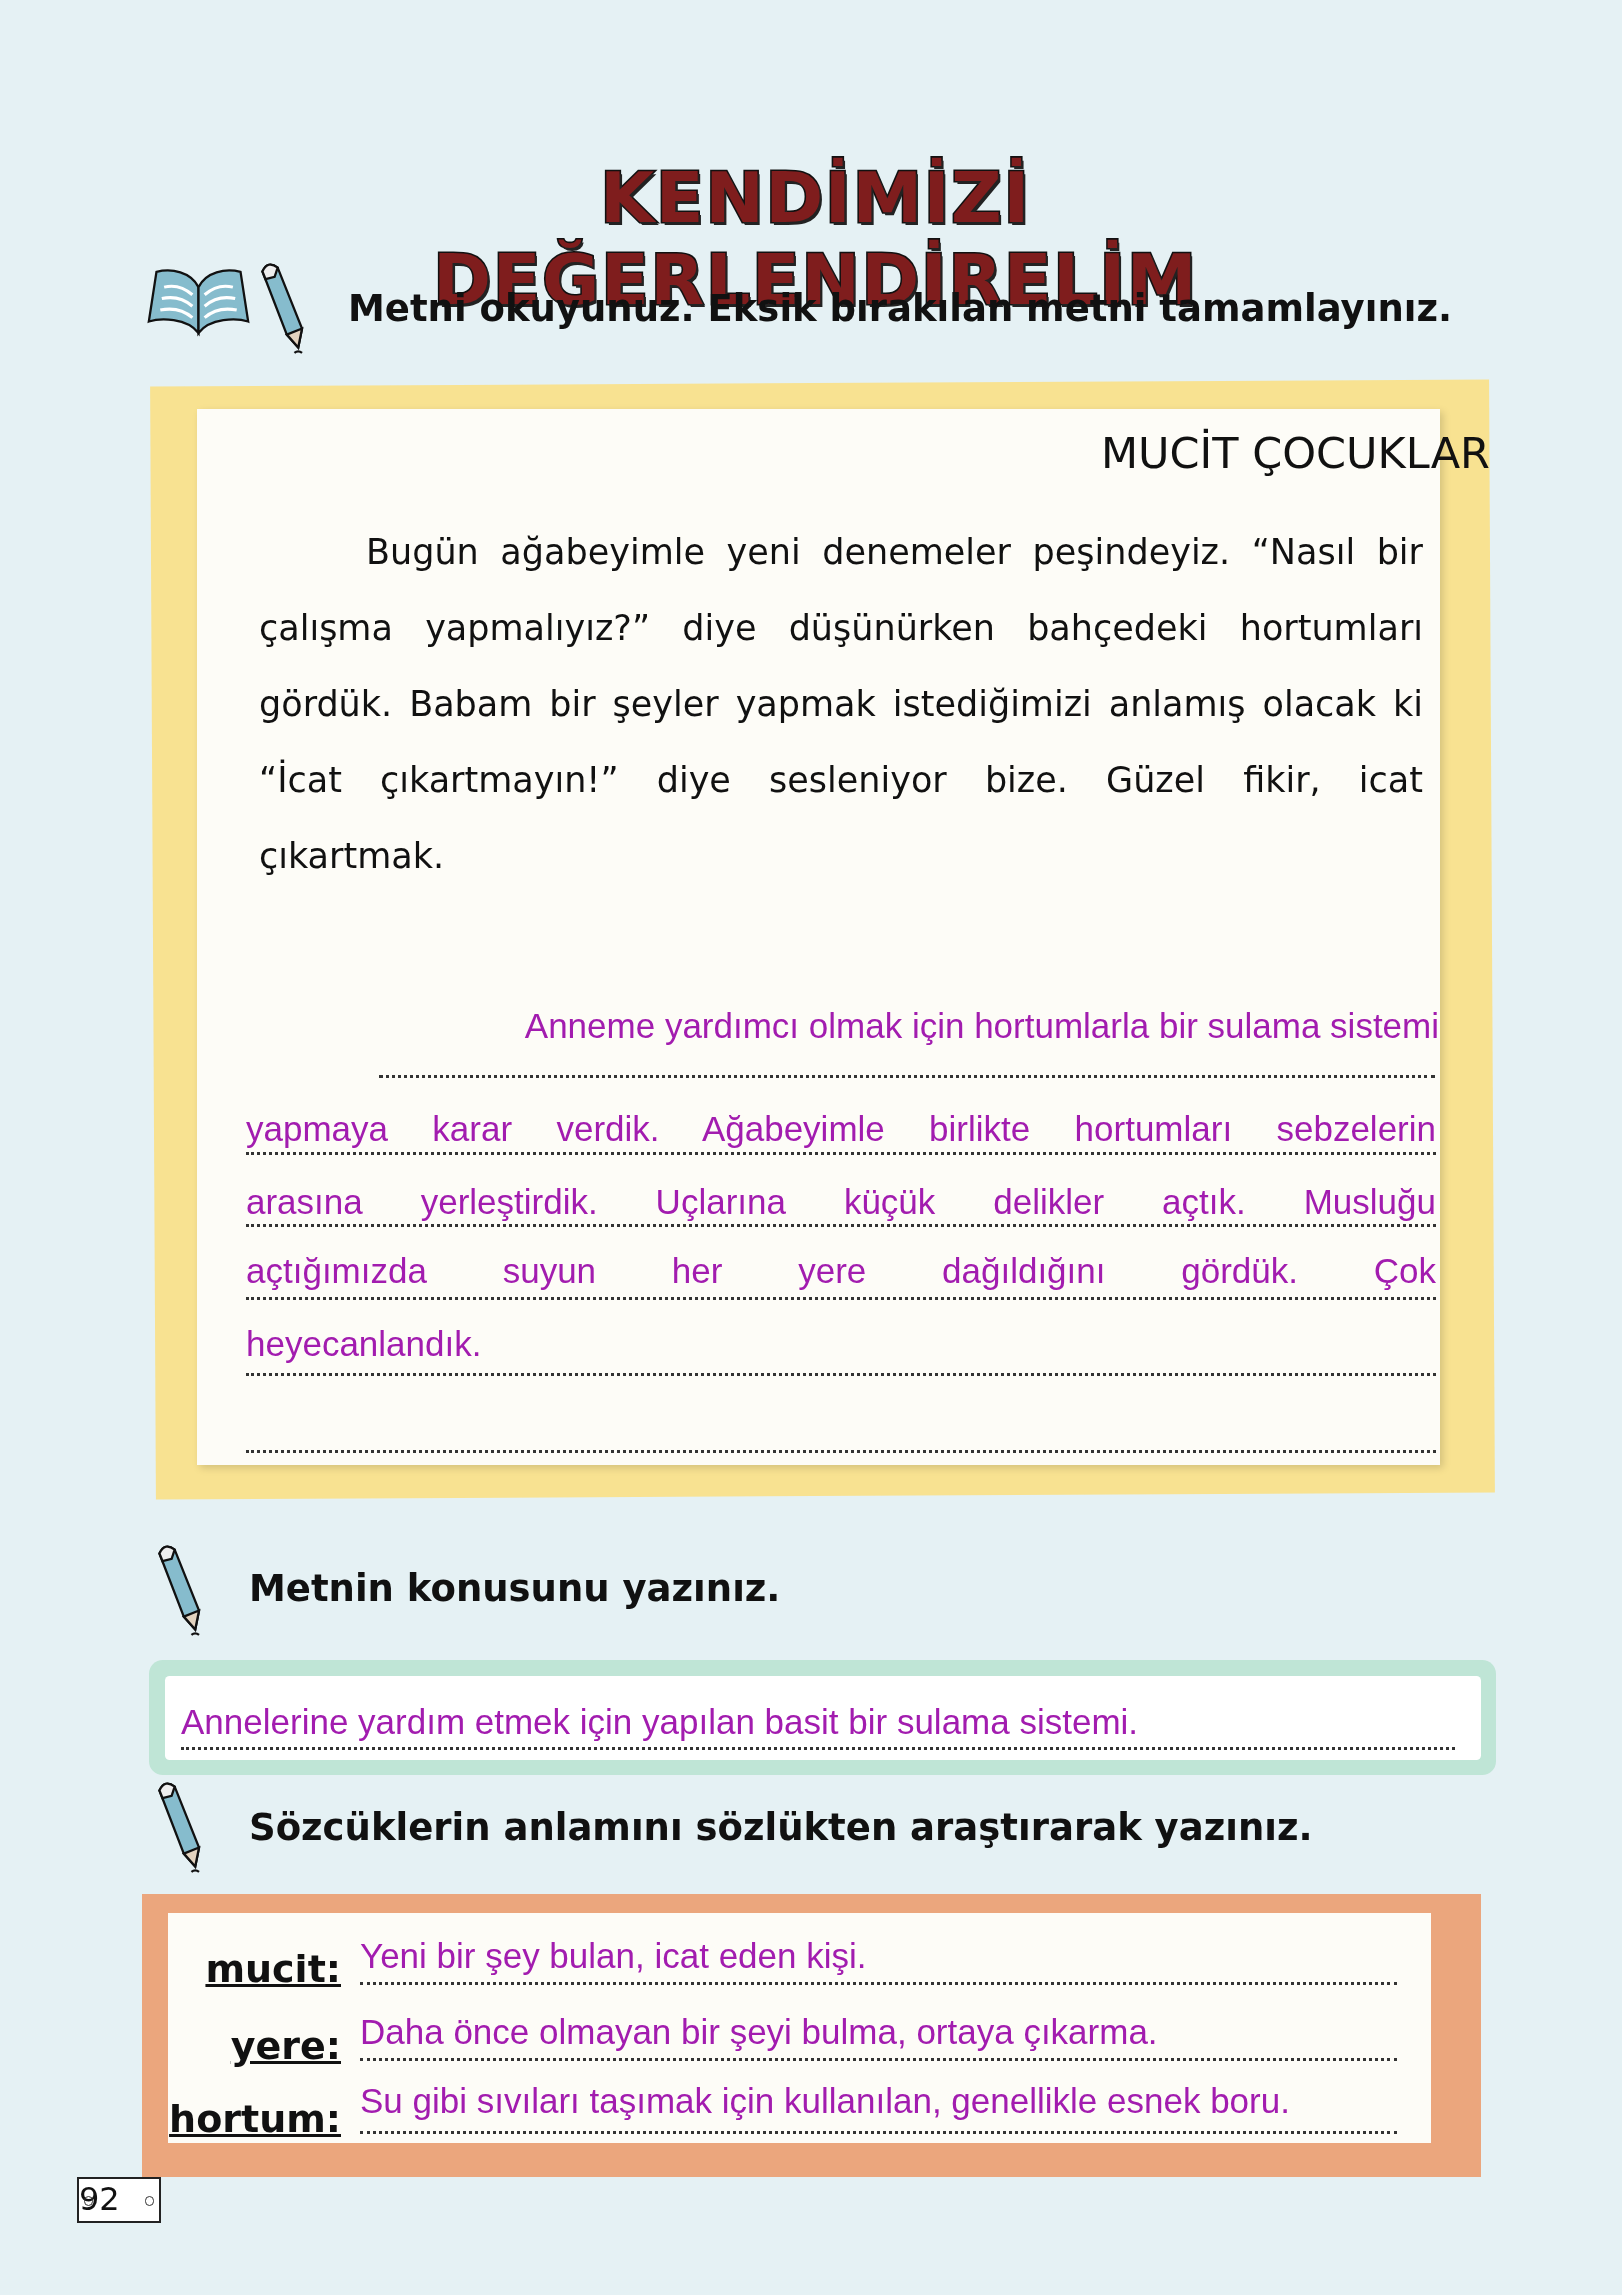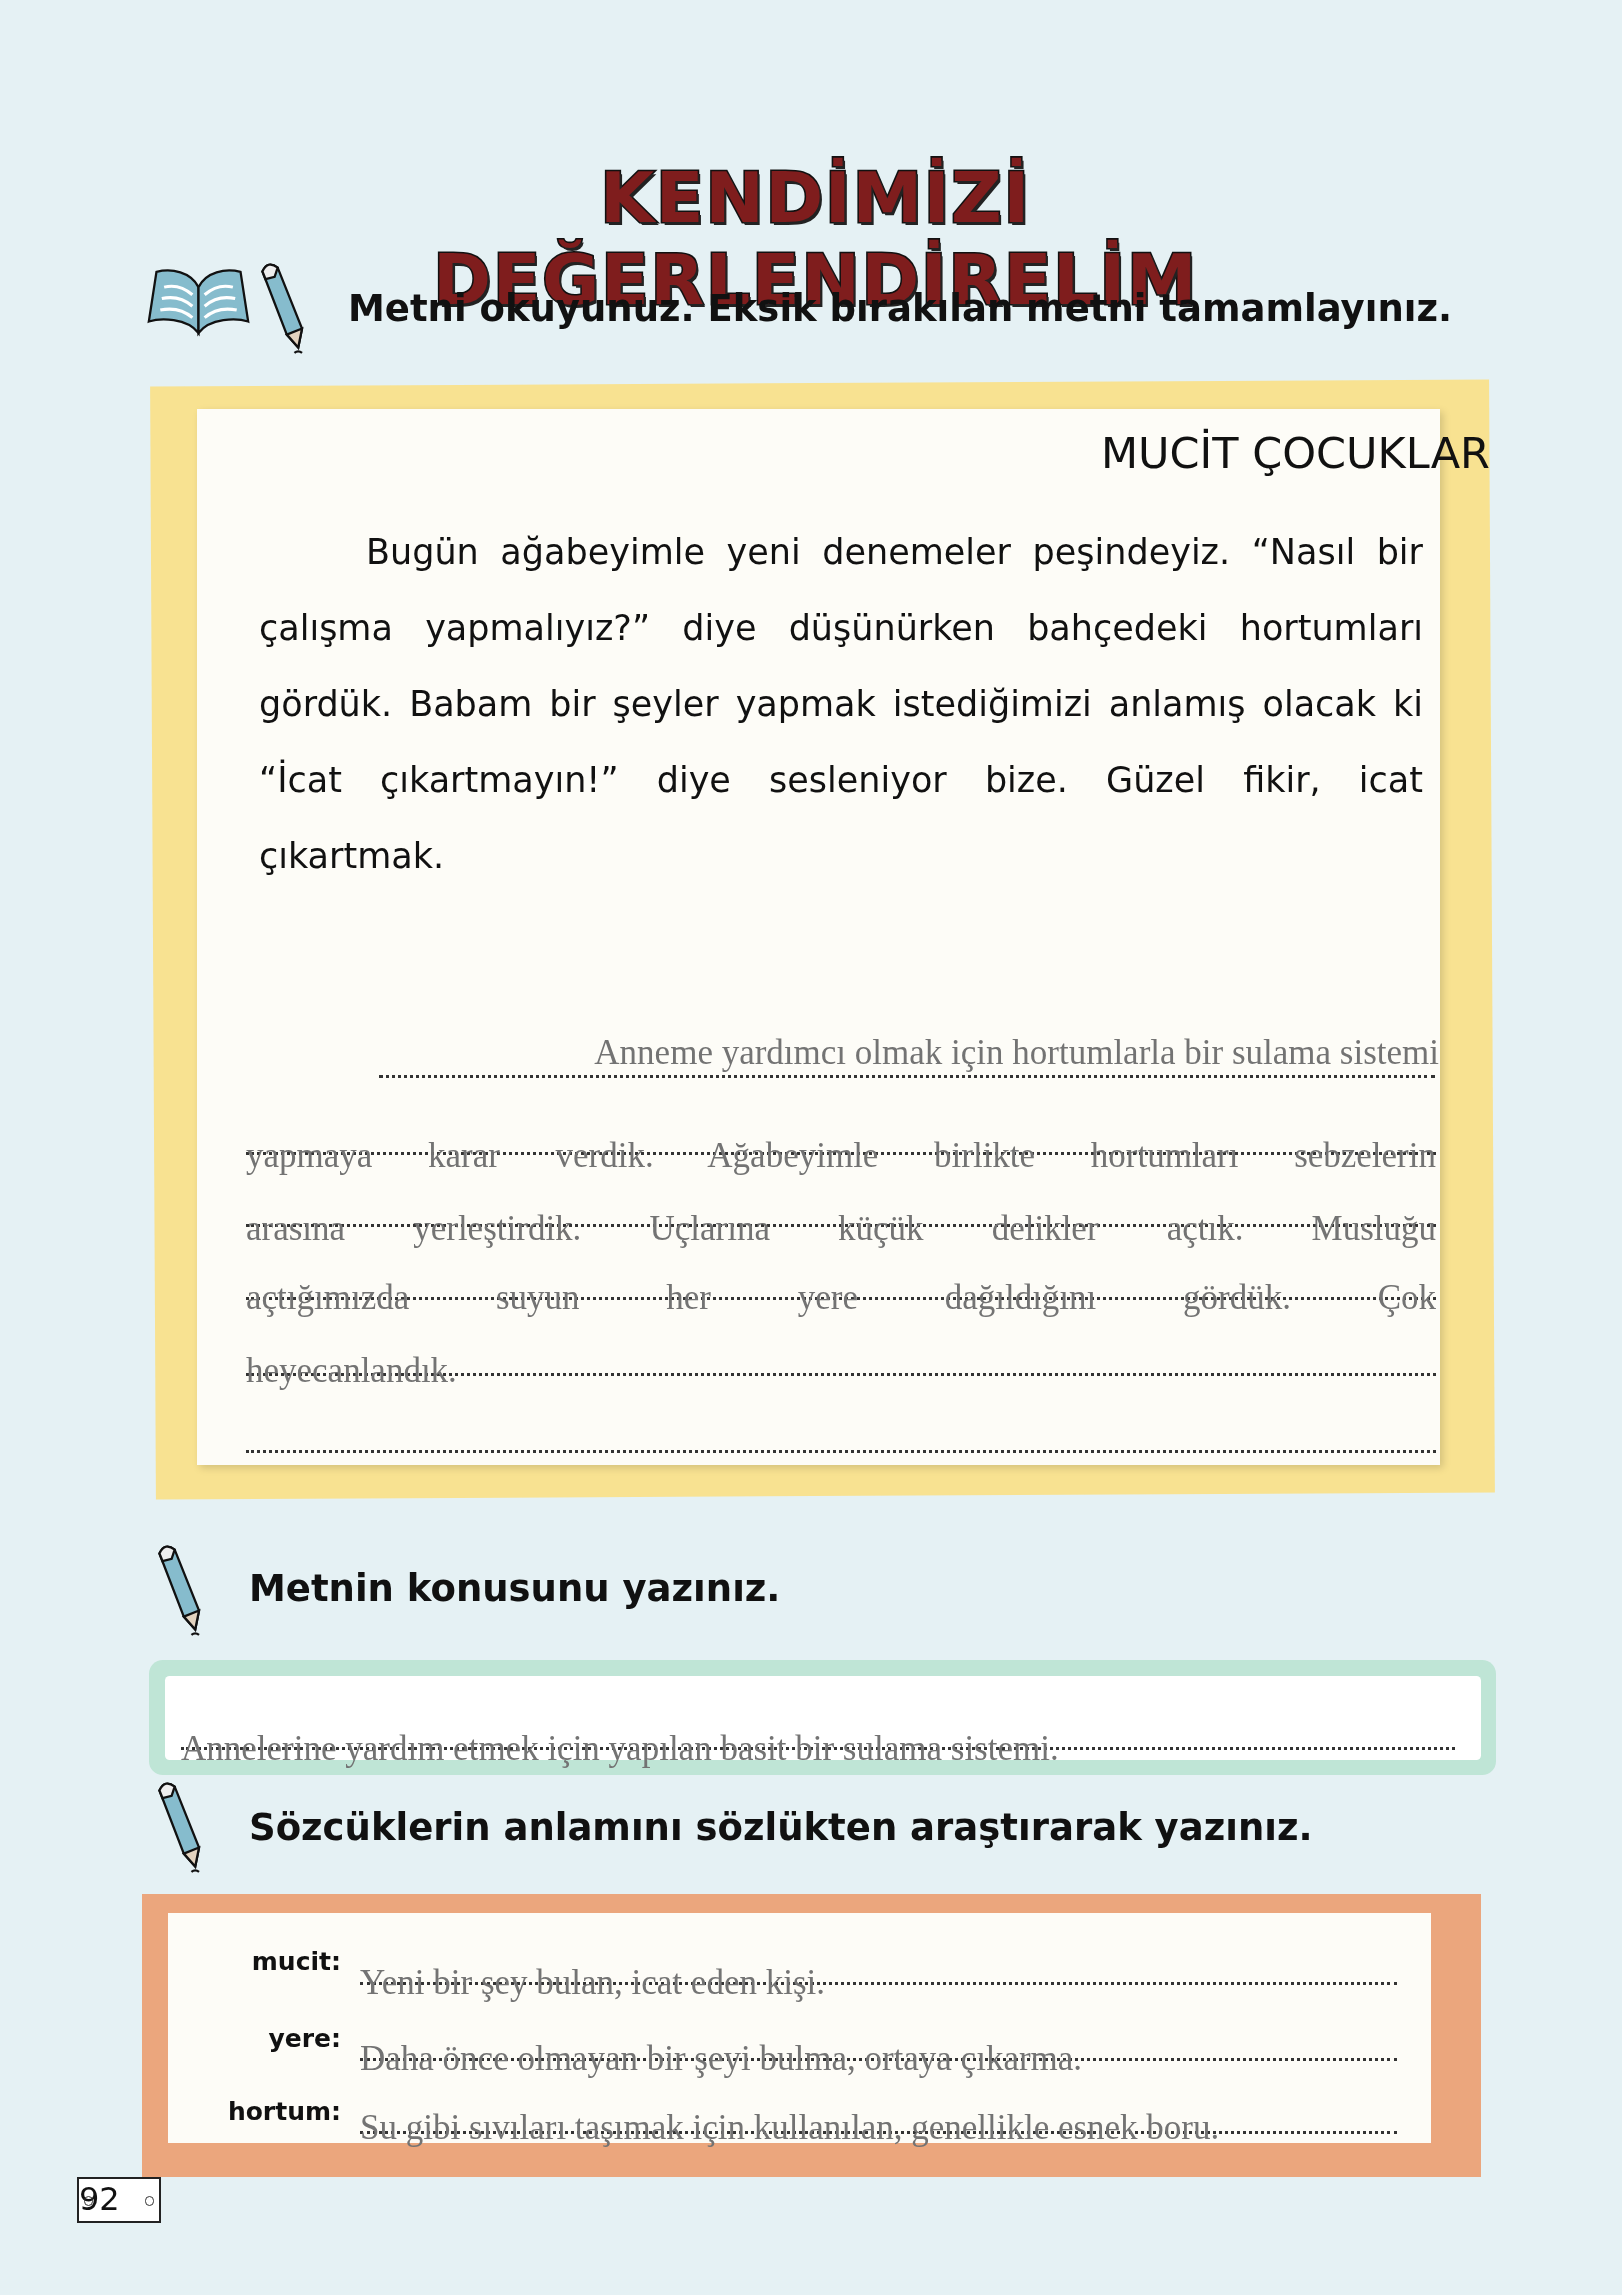--- a/index.html
+++ b/index.html
@@ -7,27 +7,27 @@
   .title{position:absolute;left:272px;top:157px;width:1087px;text-align:center;font-family:"DejaVu Sans",sans-serif;font-weight:bold;font-size:70px;letter-spacing:1.5px;color:#7f1d1d;-webkit-text-stroke:3.1px #111;paint-order:stroke fill;text-shadow:2.3px 3.1px 0 #222;}
   .instr{position:absolute;font-size:37px;font-weight:bold;color:#111;text-align:center;}
   .icon{position:absolute;}
   .panel{position:absolute;}
   .yellow-frame{left:153px;top:383px;width:1339px;height:1113px;background:#f8e291;transform:rotate(-0.3deg);}
   .yellow-inner{left:197px;top:409px;width:1243px;height:1056px;background:#fdfcf7;box-shadow:3.1px 3.1px 7.7px rgba(0,0,0,0.15);}
   .story-title{position:absolute;left:197px;top:428px;width:1293px;text-align:right;font-size:43px;font-family:"DejaVu Sans",sans-serif;}
   .story{position:absolute;left:246px;top:501px;width:1190px;font-family:"DejaVu Sans",sans-serif;font-size:35px;line-height:76px;text-align:justify;}
   .story p{margin:13px;}
   .indent{display:inline-block;width:107px;}
-  .red{color:#737373;font-family:Liberation Serif, serif;margin-top:27px;}
+  .red{color:#a21caf;font-family:Liberation Sans, sans-serif;}
   .ans-text{position:absolute;font-size:35px;white-space:nowrap;}
   .green-frame{left:149px;top:1660px;width:1347px;height:115px;background:#bfe5d6;border-radius:13.8px;}
   .green-inner{left:165px;top:1676px;width:1316px;height:84px;background:#fff;border-radius:4.6px;}
   .orange-frame{left:142px;top:1894px;width:1339px;height:283px;background:#eba67d;}
   .orange-inner{left:168px;top:1913px;width:1263px;height:230px;background:#fdfcf7;}
-  .label{position:absolute;font-size:25px;font-weight:bold;text-align:right;width:184px;}
+  .label{position:absolute;font-size:38px;font-weight:bold;text-align:right;width:184px;text-decoration:underline;}
   .dotline{position:absolute;border-bottom:3.1px dotted #333;height:0;}
   .pagenum{position:absolute;left:77px;top:2177px;width:84px;height:46px;background:#fff;border:2.3px solid #222;box-sizing:border-box;text-align:left;font-size:32px;line-height:41px;}
   .pagenum .screw{position:absolute;top:17px;width:7.7px;height:7.7px;border:1.5px solid #333;border-radius:50%;}
 </style>
 </head>
 <body>
 
 <div class="title">KENDİMİZİ DEĞERLENDİRELİM</div>
 
 <svg class="icon" style="left:145px;top:264px" width="107" height="73" viewBox="0 0 140 95">

